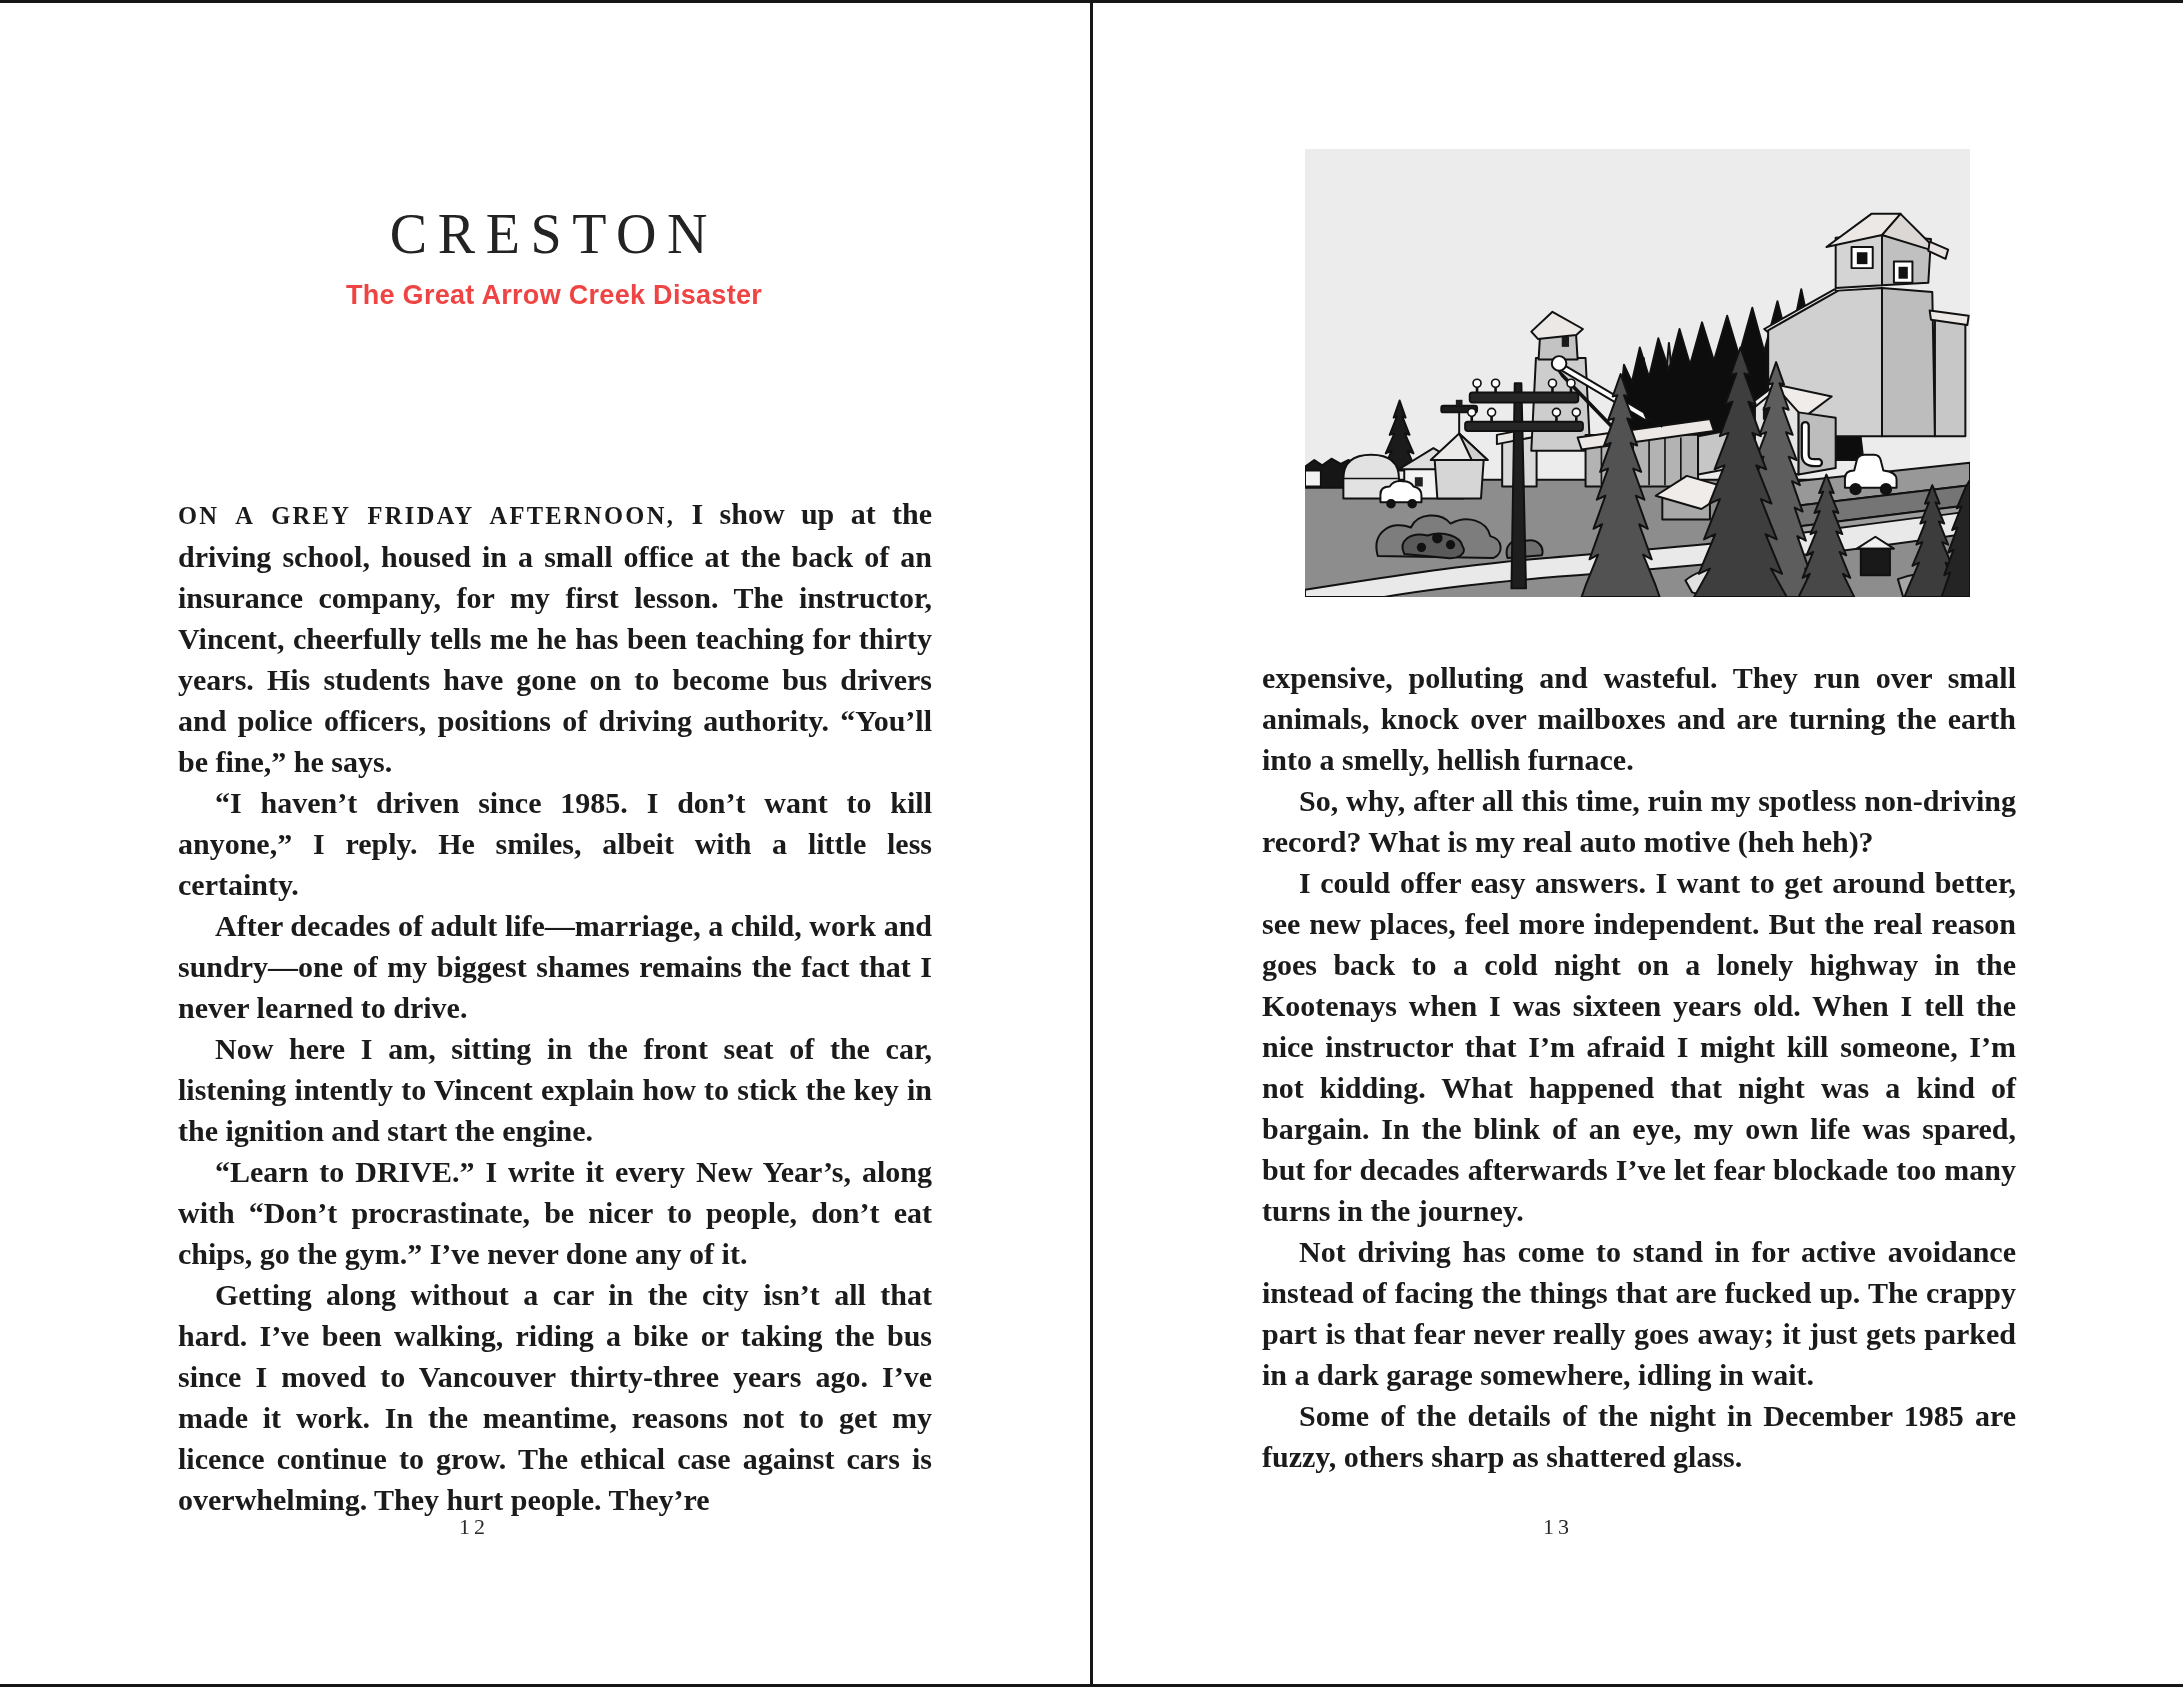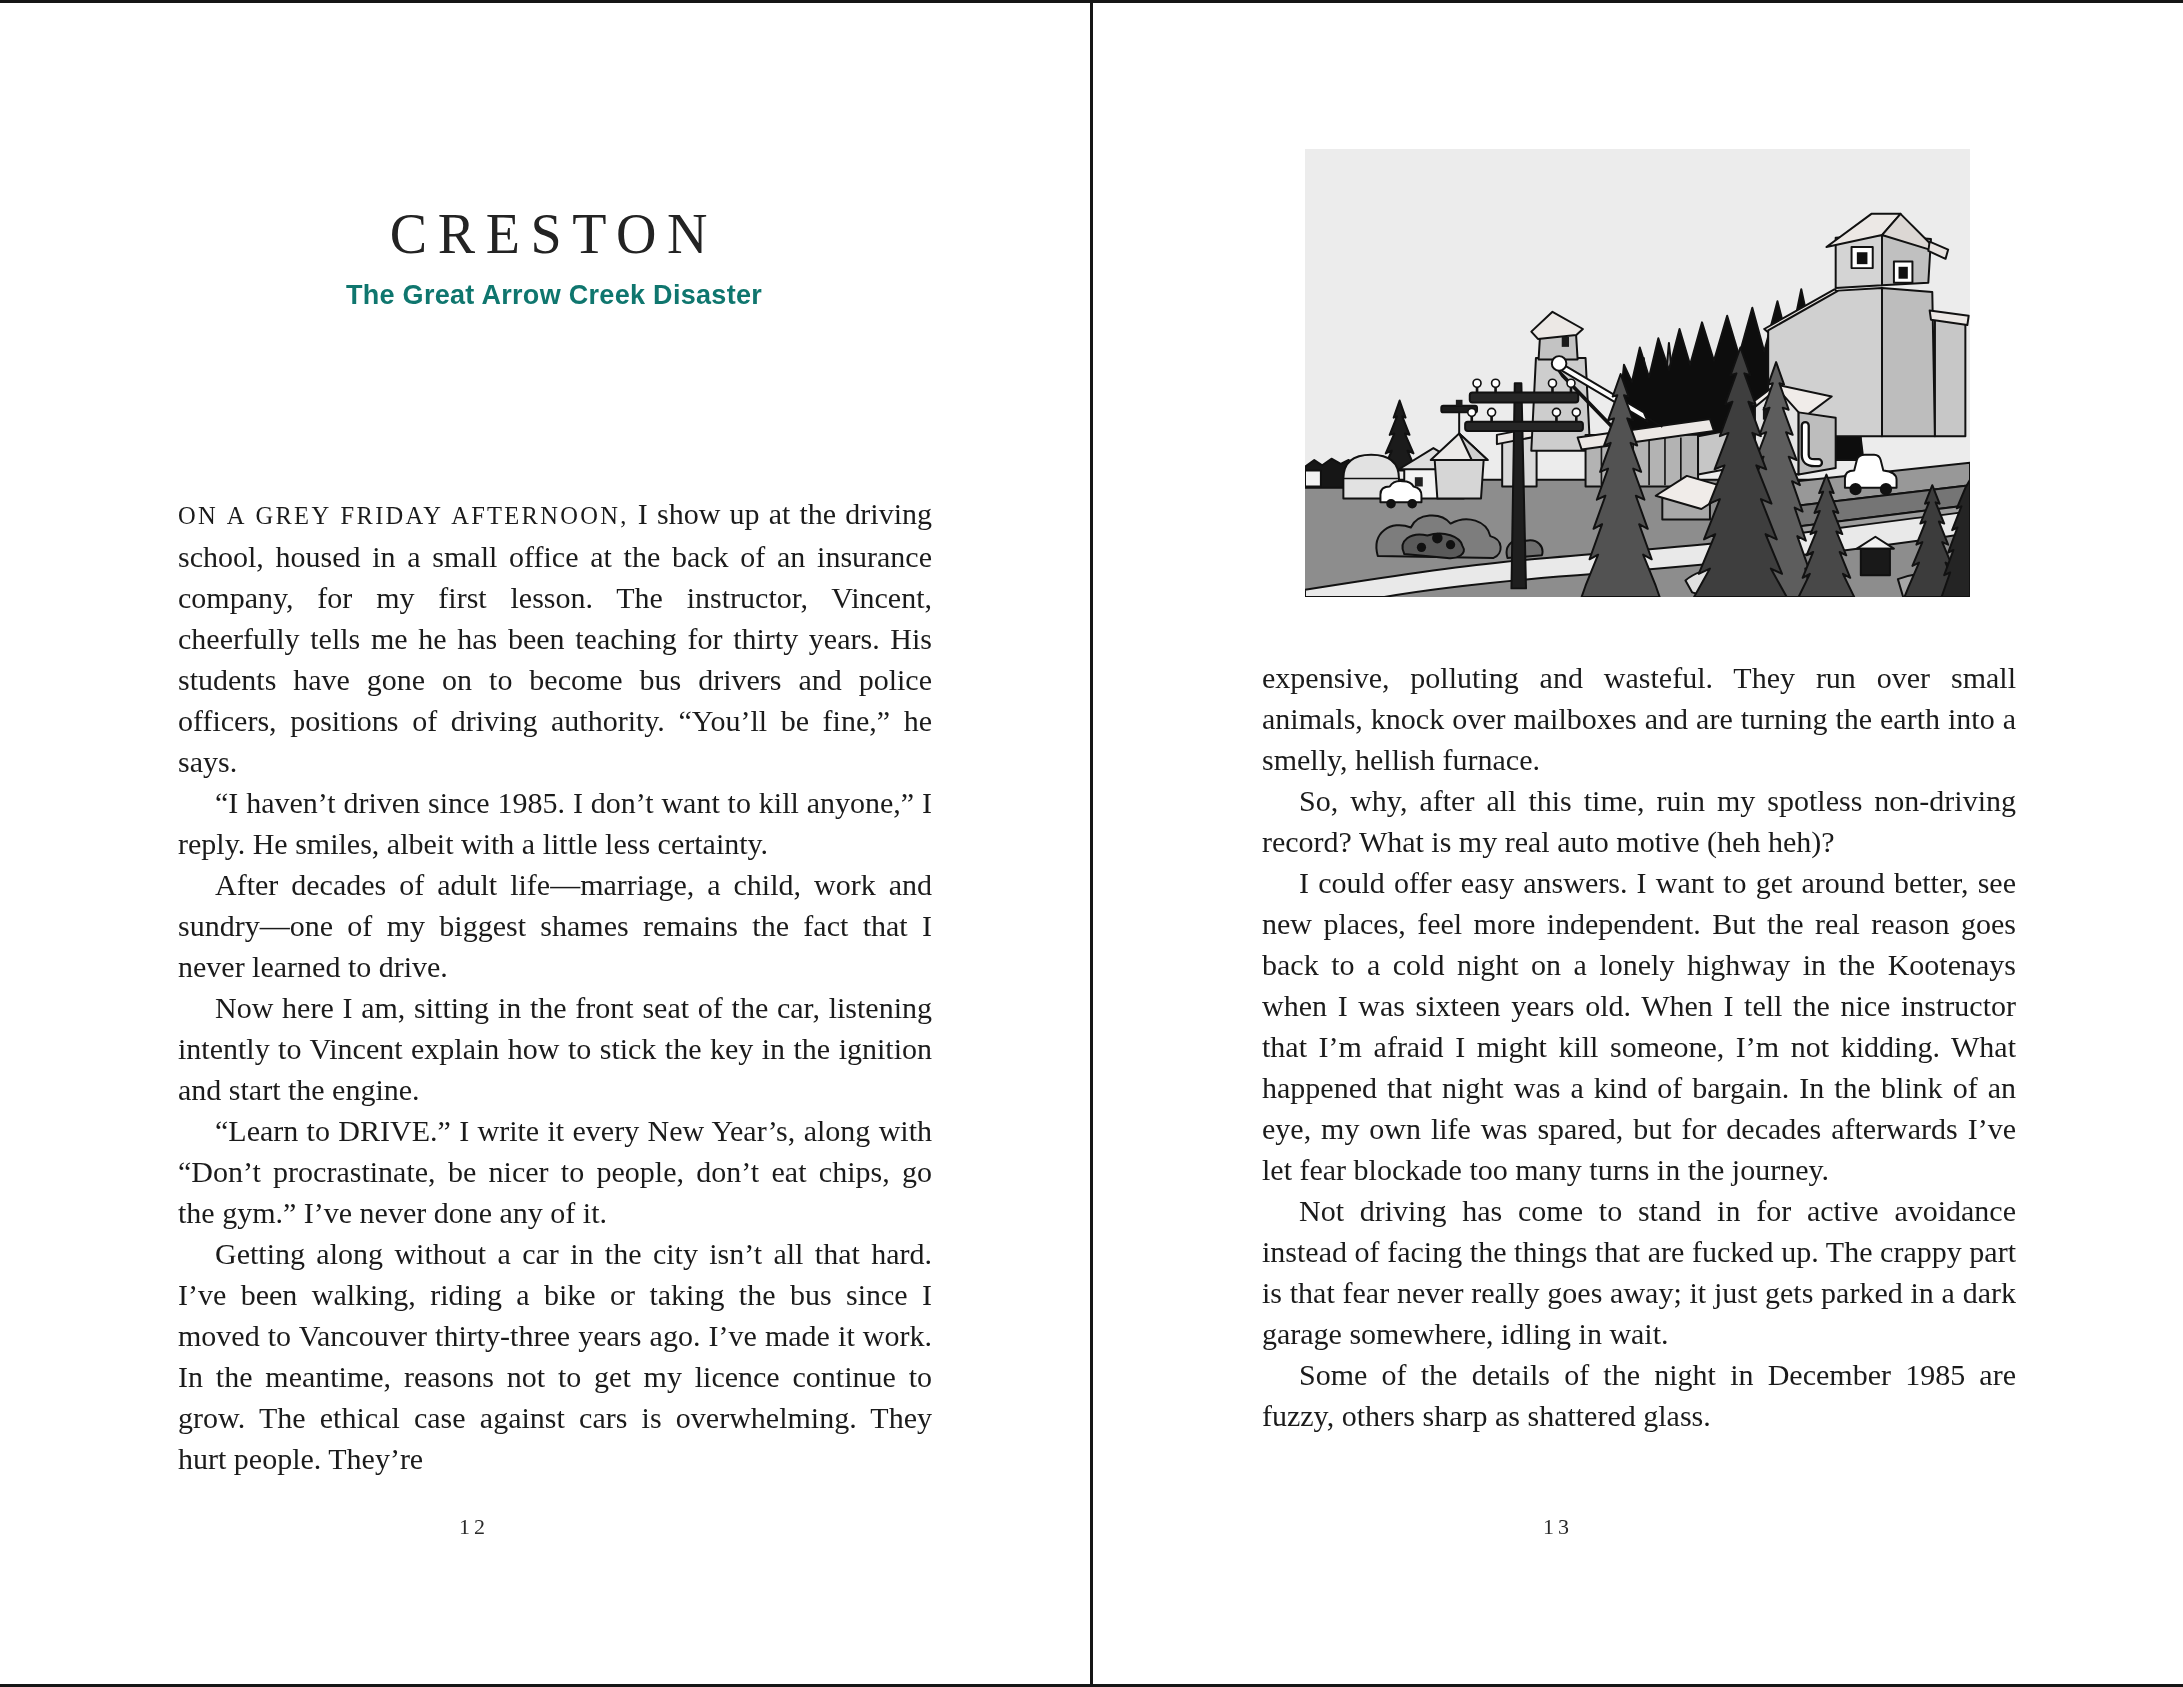--- a/index.html
+++ b/index.html
@@ -9,31 +9,31 @@
   .edge-bottom{position:absolute;left:0;top:1684px;width:2183px;height:3.3px;background:#161616;}
   .gutter{position:absolute;left:1090px;top:0;width:3.3px;height:1687px;background:#161616;}
   .page{position:absolute;top:0;width:1092px;height:1687px;}
   .page.left{left:8px;}
   .page.right{left:1092px;}
 
   .title{position:absolute;left:0;top:206px;width:1092px;margin:0;text-align:center;
          font-weight:400;font-size:56px;line-height:56px;letter-spacing:10.6px;color:#232323;}
   .subtitle{position:absolute;left:0;top:279px;width:1092px;margin:0;text-align:center;
          font-family:"Liberation Sans",sans-serif;font-weight:700;font-size:27px;line-height:32px;
-         letter-spacing:0.3px;color:#0f766e;}
+         letter-spacing:0.3px;color:#ef4444;}
   .author{position:absolute;left:0;top:346px;width:1092px;text-align:center;
          font-size:20.5px;letter-spacing:4.6px;color:#262626;}
   .year{position:absolute;left:0;top:378px;width:1092px;text-align:center;
          font-size:20.5px;letter-spacing:2.6px;color:#262626;}
 
   .body{position:absolute;width:754px;font-size:30px;line-height:41px;text-align:justify;
         hyphens:auto;-webkit-hyphens:auto;}
   .body-left{left:170px;top:493px;}
   .body-right{left:170px;top:657px;}
-  .p{margin:0;padding:0;}
+  .p{margin:0;padding:0;font-weight:bold;}
   .p.indent{text-indent:37px;}
   .lead{font-size:24.5px;letter-spacing:2.3px;}
 
   .pagenum{position:absolute;left:0;top:1514px;width:932px;text-align:center;
            font-size:22px;letter-spacing:4px;color:#2a2a2a;}
 
   .illustration{position:absolute;left:213px;top:149px;width:665px;height:448px;margin:0;}
   .illustration svg{display:block;width:100%;height:100%;}
   .ink{stroke:#111;stroke-width:3;stroke-linejoin:round;stroke-linecap:round;}
   .ink2{stroke:#111;stroke-width:2.5;stroke-linejoin:round;}

